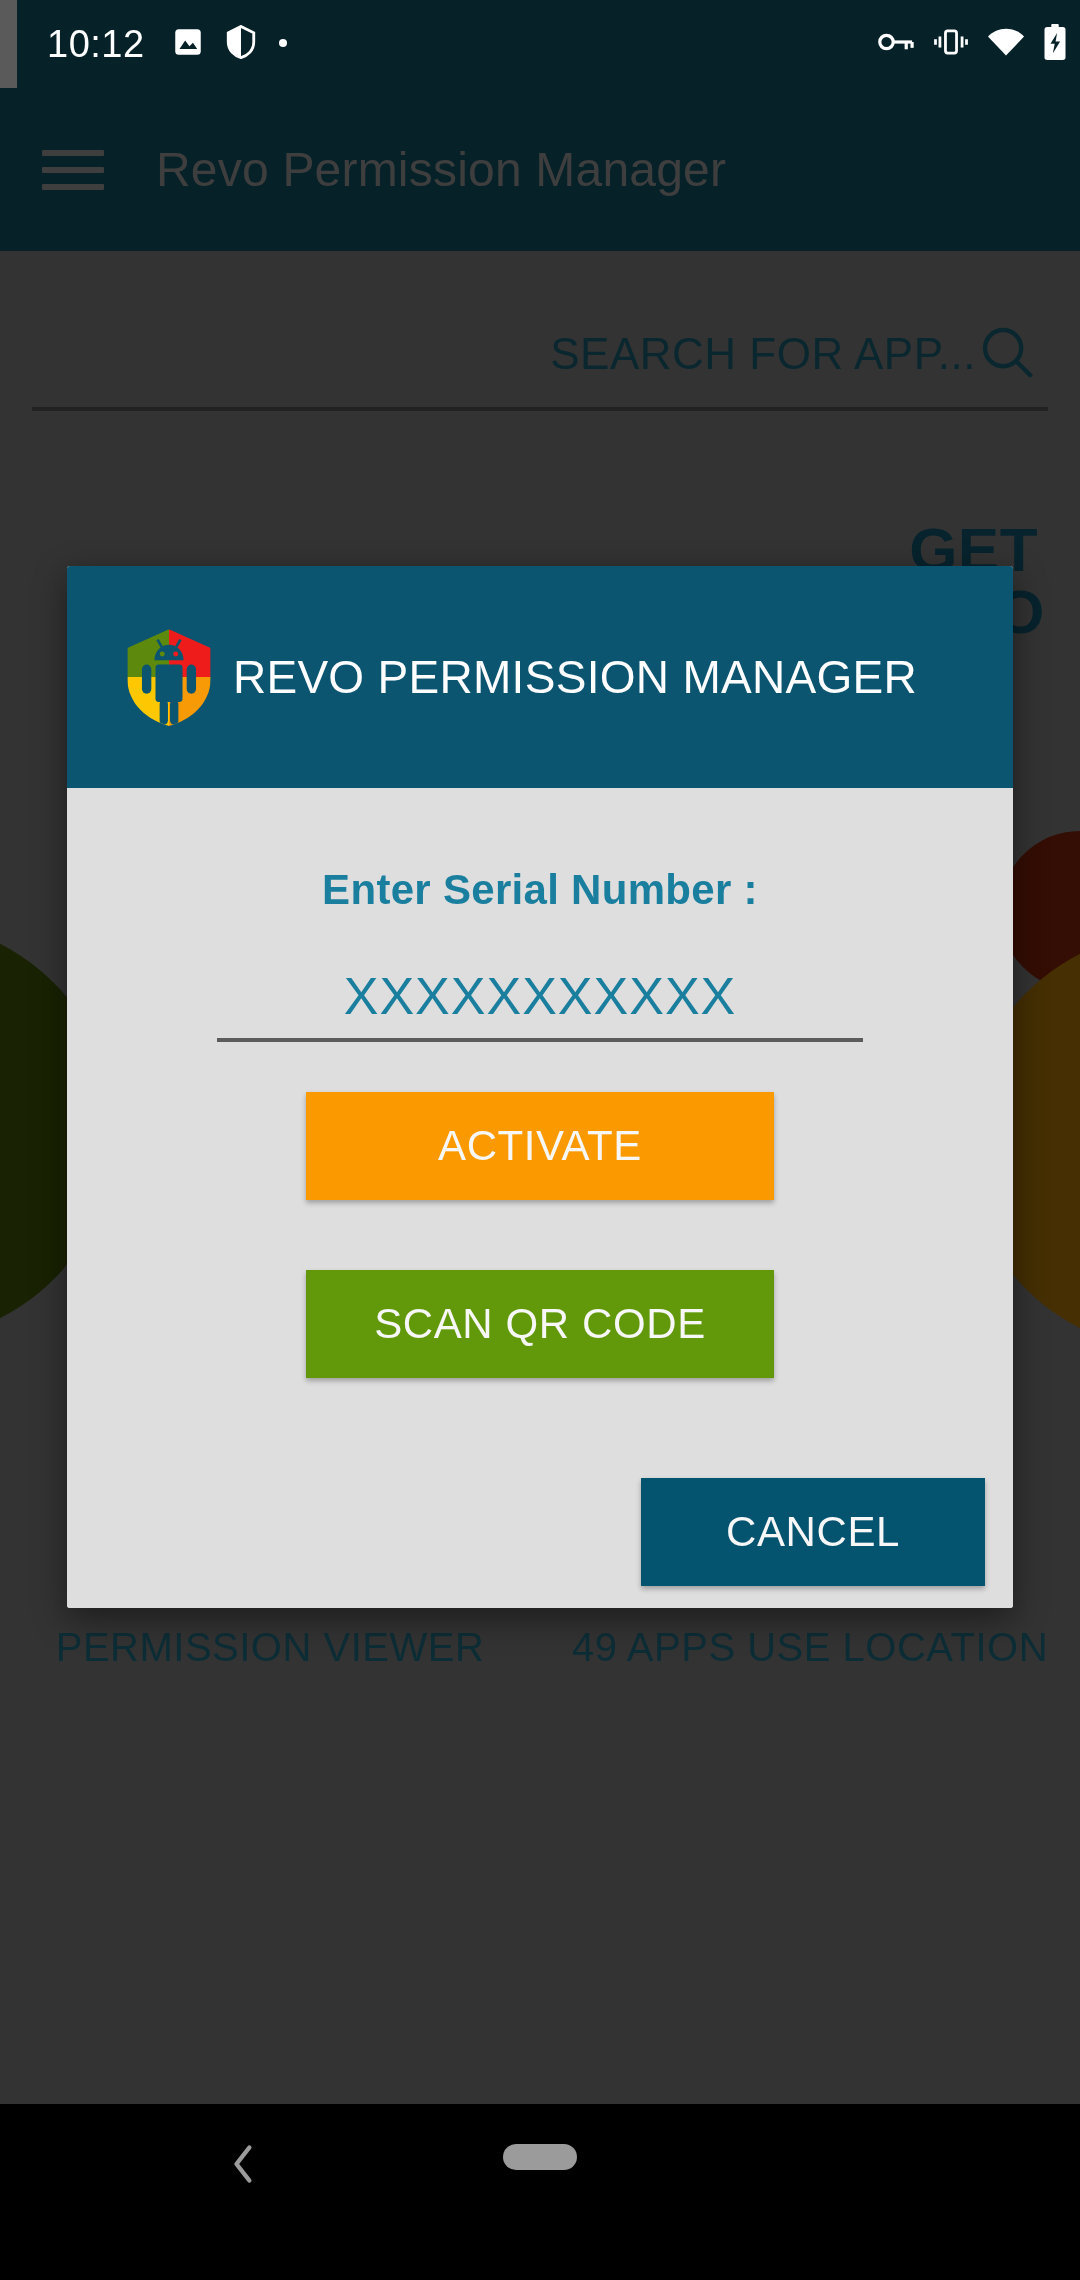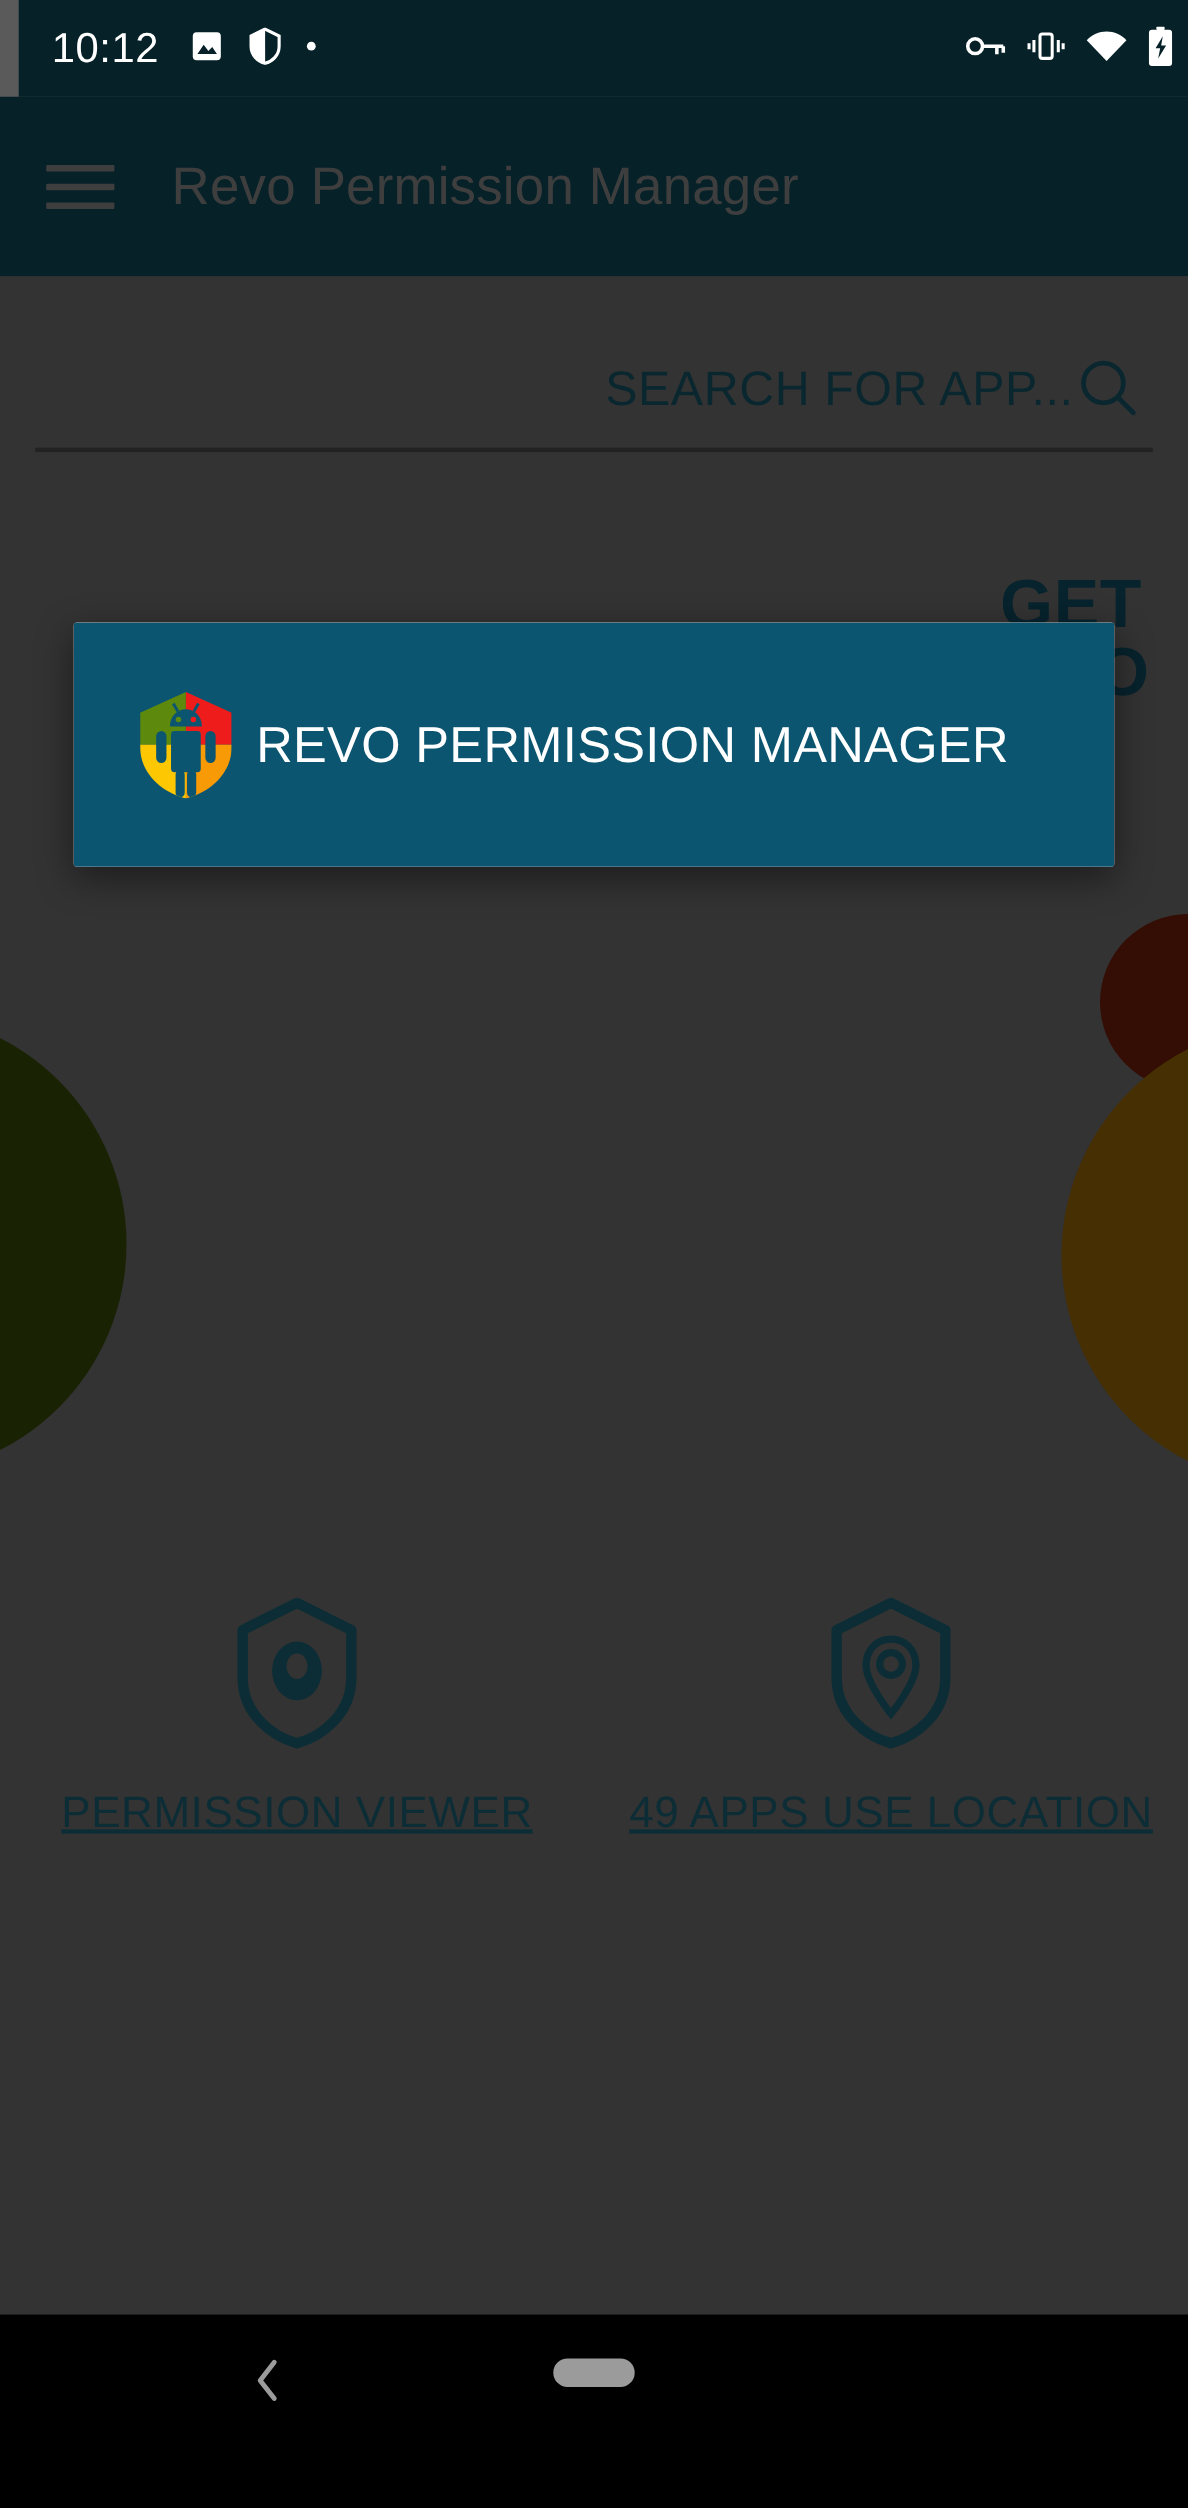--- a/index.html
+++ b/index.html
@@ -110,21 +110,20 @@
     display: flex; flex-direction: column;
     align-items: center;
   }
   .feature-label {
     margin-top: 28px;
     color: #17505f;
     font-size: 40px;
     line-height: 1.22;
     text-align: center;
     letter-spacing: .5px;
-    text-decoration: underline;
   }
 
   
   #scrim {
     position: absolute; top: 88px; left: 0;
     width: 1080px; height: 2016px;
     background: rgba(0,0,0,0.43);
     z-index: 20;
   }
 
@@ -303,20 +302,33 @@
               <line x1="61" y1="14" x2="57" y2="21" stroke="#0b5571" stroke-width="2.6"></line>
             </g>
             <circle cx="43.5" cy="28" r="2.4" fill="#5d8a0c"></circle>
             <circle cx="56.5" cy="28" r="2.4" fill="#ef1c1c"></circle>
           </g>
         </svg>
       </span>
       <div id="dialog-title">REVO PERMISSION MANAGER</div>
     </div>
 
+    <div id="dialog-body">
+      <div id="serial-label">Enter Serial Number :</div>
+
+      <div id="serial-field-wrap">
+        <input id="serial-input" type="text" value="XXXXXXXXXXX" style="">
+      </div>
+
+      <button class="dlg-btn" id="activate-button">ACTIVATE</button>
+
+      <button class="dlg-btn" id="scan-qr-button">SCAN QR CODE</button>
+
+      <button class="dlg-btn" id="cancel-button">CANCEL</button>
+    </div>
   </div>
 
   <div id="app-bar">
     <div id="menu-button">
       <span></span>
         <span></span>
         <span></span>
     </div>
     <div id="app-title">Revo Permission Manager</div>
   </div>

